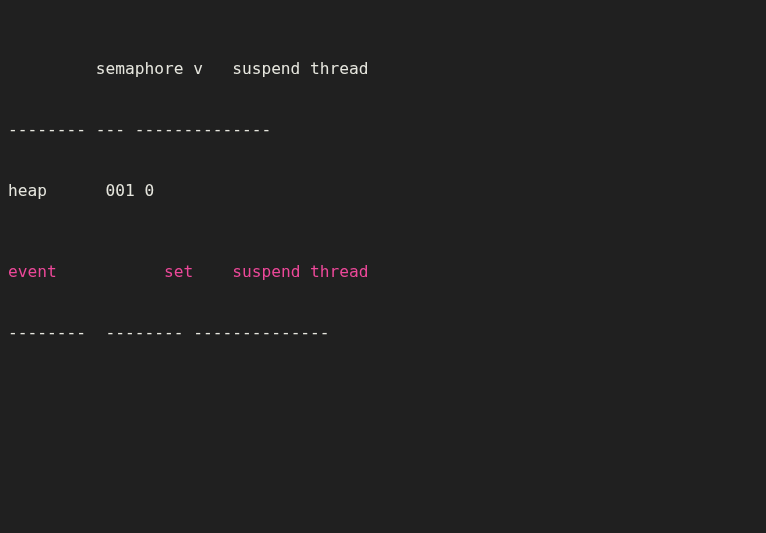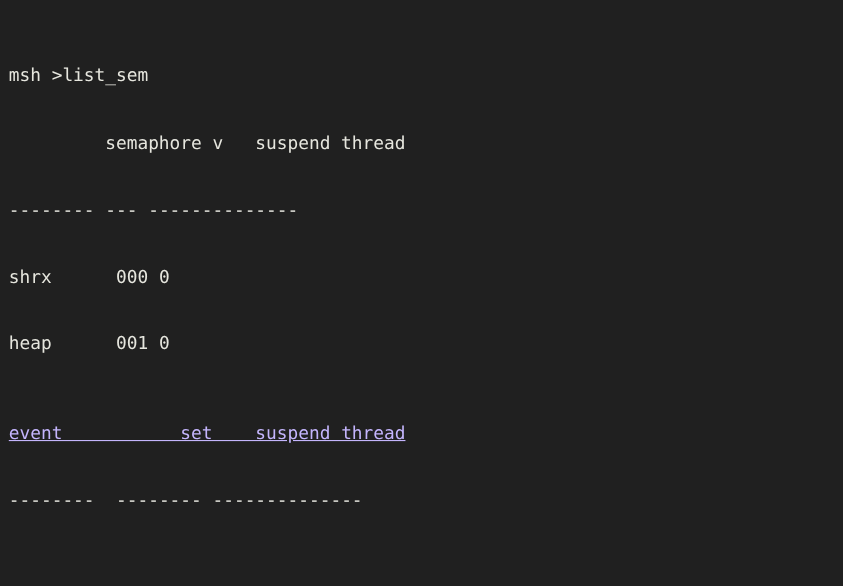--- a/index.html
+++ b/index.html
@@ -36,27 +36,25 @@
     display: block;
   }
   .fg-default { color: #e6e6de; }
 </style>
 </head>
 <body>
 
 <div id="terminal" style="background: rgb(32, 32, 32);">
   <div class="screen">
 
-    <span class="line fg-default" style="color: rgb(230, 230, 222);">msh &gt;list_sem</span>
     <span class="line fg-default" style="color: rgb(230, 230, 222); text-align: right;">semaphore v   suspend thread</span>
     <span class="line fg-default" style="color: rgb(230, 230, 222);">-------- --- --------------</span>
-    <span class="line fg-default" style="color: rgb(230, 230, 222);">shrx      000 0</span>
     <span class="line fg-default" style="color: rgb(230, 230, 222);">heap      001 0</span>
 
-    <span class="line fg-default" style="color: #c4b5fd; text-decoration: underline;">event           set    suspend thread</span>
+    <span class="line fg-default" style="color: #ec4899;">event           set    suspend thread</span>
     <span class="line fg-default" style="color: rgb(230, 230, 222);">--------  -------- --------------</span>
 
     
     
     
 
     
     
     
     

